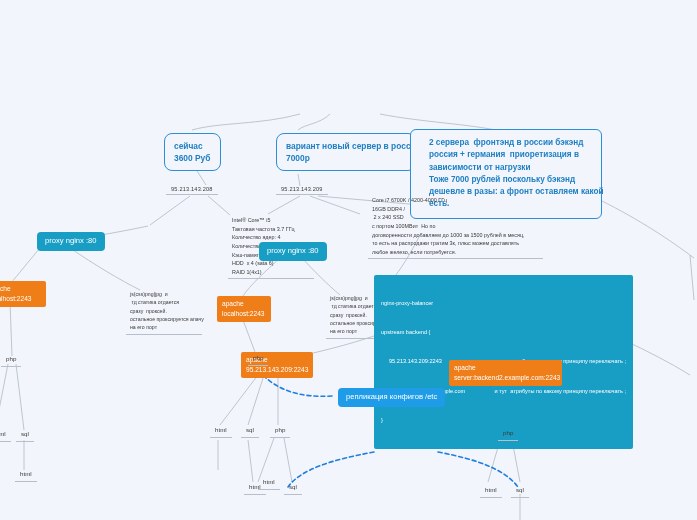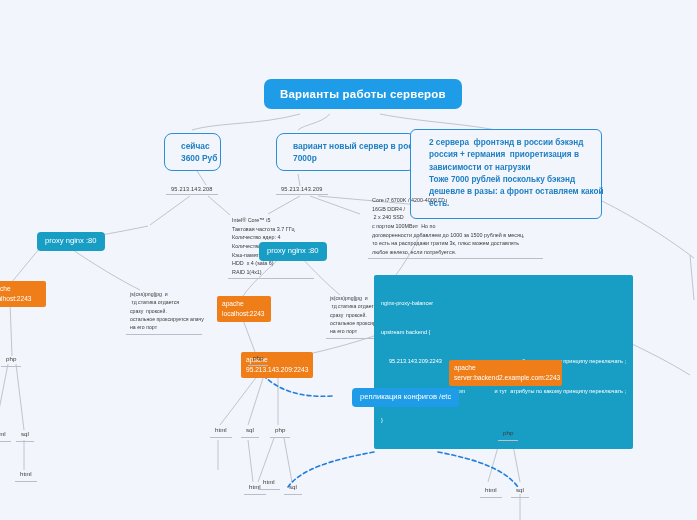--- a/index.html
+++ b/index.html
@@ -44,21 +44,21 @@
     letter-spacing: .2px;
   }
   
   .n-outline {
     background: #f2f5fb;
     border: 1.3px solid #2a8fd8;
     color: #1d7fc4;
     font-weight: bold;
     font-size: 8.4px;
     border-radius: 8px;
-    padding: 6px 16px;
+    padding: 6px 9px;
     line-height: 1.45;
   }
   .n-outline.big {
     font-size: 8.2px;
     line-height: 1.5;
     border-radius: 6px;
     padding: 7px 18px;
   }
   
   .n-pill {
@@ -190,21 +190,20 @@
     </g>
 
     <g stroke="#1f7fe0" stroke-width="1.6" fill="none" stroke-dasharray="4 3" stroke-linecap="round">
       <path d="M332 396 C 300 398, 280 390, 266 378"></path>
       <path d="M434 396 C 460 398, 475 392, 487 380"></path>
       <path d="M374 452 C 330 460, 300 470, 288 487"></path>
       <path d="M438 452 C 480 460, 505 470, 518 487"></path>
     </g>
   </svg>
 
-  <div class="node n-root" style="left:264px; top:79px;">Варианты работы серверов</div>
 
   <div class="node n-outline" style="left:164px; top:133px; width:57px;">сейчас
 3600 Руб</div>
 
   <div class="node n-outline" style="left:230px; top:133px; width:140px;margin-left:46px;">вариант новый сервер в россии
 7000р</div>
 
   <div class="node n-outline big" style="left:410px; top:129px; width:192px;">2 сервера  фронтэнд в россии бэкэнд
 россия + германия  приоретизация в
 зависимости от нагрузки
@@ -267,21 +266,21 @@
 
   <div class="node n-orange" style="left:217px; top:296px; width:54px;">apache
 localhost:2243</div>
 
   <div class="node n-orange" style="left:241px; top:352px; width:72px;">apache
 95.213.143.209:2243</div>
 
   <div class="node n-orange" style="left:449px; top:360px; width:113px;">apache
 server:backend2.example.com:2243</div>
 
-  <div class="node n-pill" style="left:352px; top:388px;">репликация конфигов /etc</div>
+  <div class="node n-pill" style="left:338px; top:388px;">репликация конфигов /etc</div>
 
 
   <div class="node n-text" style="left:1px; top:355px;">php</div>
   <div class="node n-text" style="left:-11px; top:430px;">html</div>
   <div class="node n-text" style="left:16px; top:430px;">sql</div>
   <div class="node n-text" style="left:15px; top:470px;">html</div>
 
   <div class="node n-text" style="left:248px; top:354px;">php</div>
 
   <div class="node n-text" style="left:210px; top:426px;">html</div>

